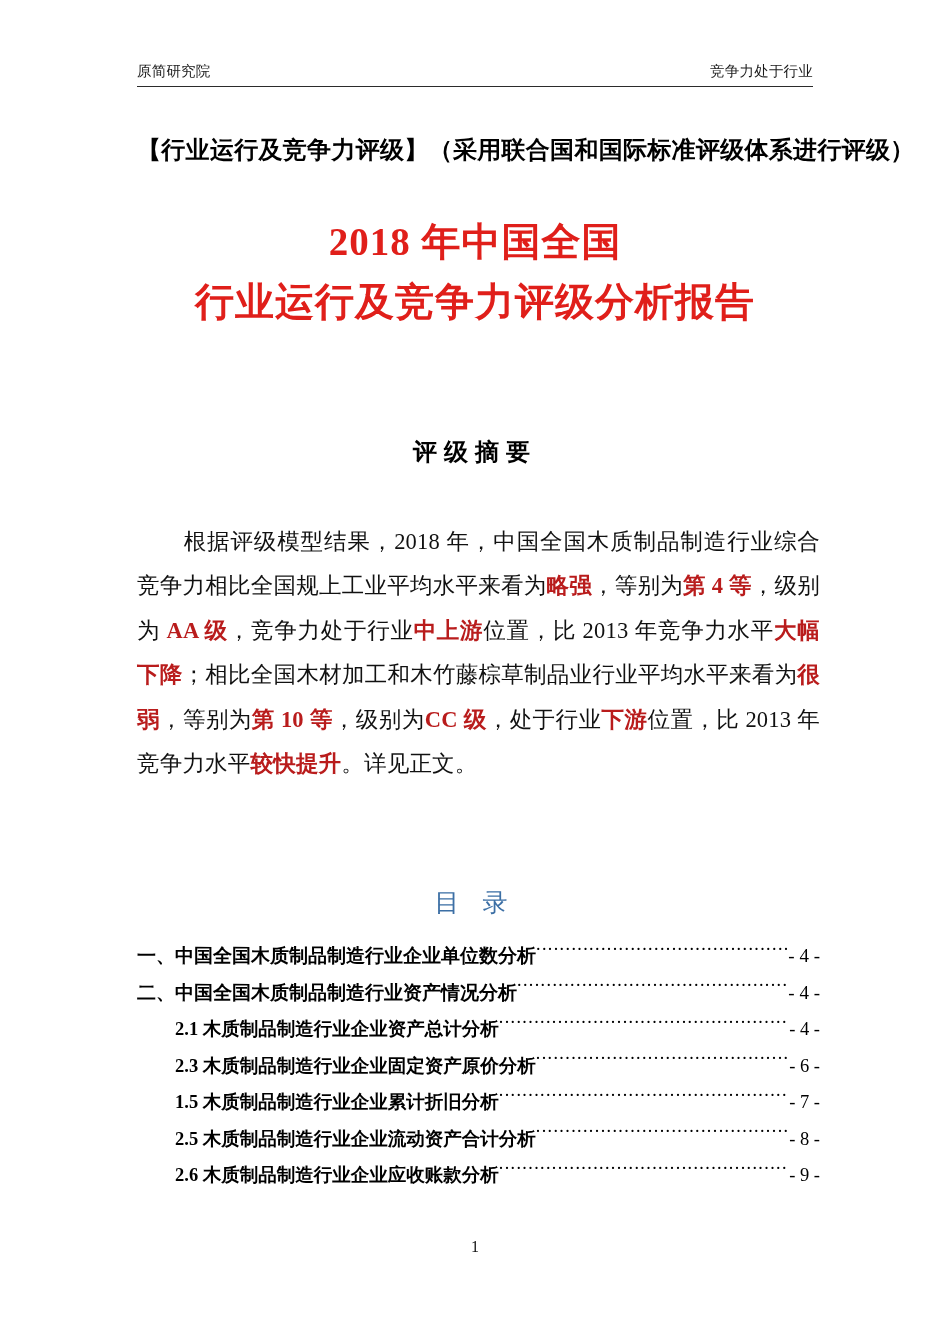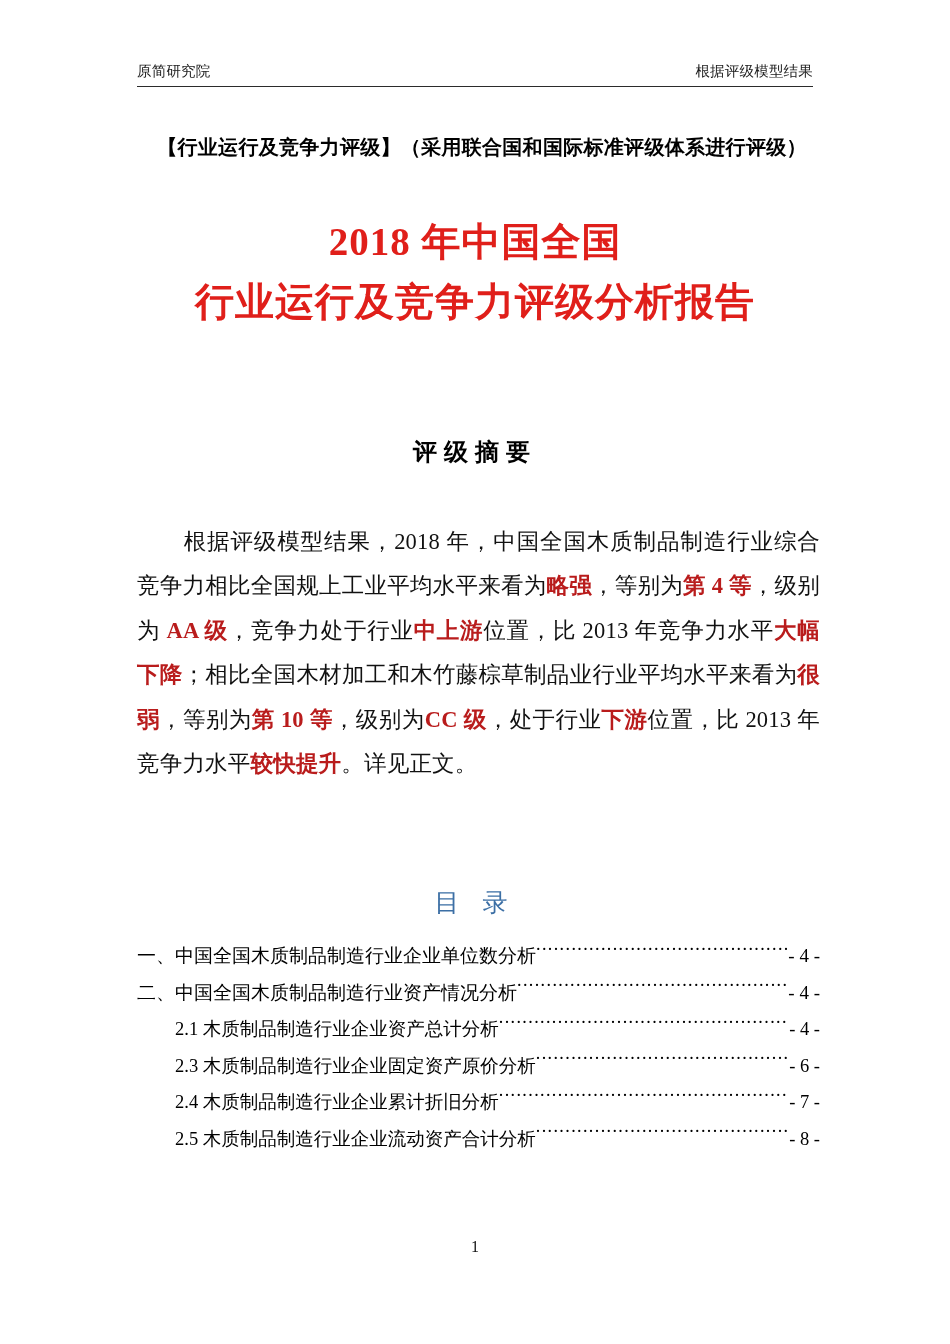--- a/index.html
+++ b/index.html
@@ -41,21 +41,21 @@
     box-sizing: content-box;
   }
 
   
   .subtitle-line {
     position: absolute;
     left: 137px;
     top: 134px;
     width: 690px;
     font-family: Liberation Mono, monospace;
-    font-size: 20px;
+    font-size: 24px;
     font-weight: 700;
     color: #000000;
     letter-spacing: 0.3px;
     white-space: nowrap;
     text-align: center;
   }
 
   
   .main-title {
     position: absolute;
@@ -138,21 +138,21 @@
     line-height: 36.5px;
     height: 36.5px;
     color: #000;
     white-space: nowrap;
     overflow: hidden;
   }
   .toc-row.lvl2 {
     padding-left: 38px;
     font-size: 18.5px;
   }
-  .toc-row .label { flex: 0 0 auto; }
+  .toc-row .label { flex: 0 0 auto; font-weight: bold; }
   .toc-row .leader {
     flex: 1 1 auto;
     overflow: hidden;
     margin: 0 0px;
     position: relative;
     height: 1em;
   }
   .toc-row .leader::after {
     content: "......................................................................................................";
     letter-spacing: 1.4px;
@@ -180,21 +180,21 @@
     color: #111;
   }
 </style>
 </head>
 <body>
 
 <div class="page">
 
   <div class="header">
     <span>原简研究院</span>
-    <span>根据评级模型结果</span>
+    <span>竞争力处于行业</span>
   </div>
 
   <div class="subtitle-line">【行业运行及竞争力评级】（采用联合国和国际标准评级体系进行评级）</div>
 
   <div class="main-title" style="color: rgb(224, 31, 26);">
     <span class="tline">2018 年中国全国</span>
     <span class="tline wide">行业运行及竞争力评级分析报告</span>
   </div>
 
   <div class="section-heading">评级摘要</div>
@@ -218,26 +218,31 @@
         <span class="label">2.1 木质制品制造行业企业资产总计分析</span>
         <span class="leader"></span>
         <span class="pageno">- 4 -</span>
       </div>
       <div class="toc-row lvl2">
         <span class="label">2.3 木质制品制造行业企业固定资产原价分析</span>
         <span class="leader"></span>
         <span class="pageno">- 6 -</span>
       </div>
       <div class="toc-row lvl2">
-        <span class="label">2.4 木质制品制造行业企业累计折旧分析</span>
+        <span class="label">1.5 木质制品制造行业企业累计折旧分析</span>
         <span class="leader"></span>
         <span class="pageno">- 7 -</span>
       </div>
       <div class="toc-row lvl2">
         <span class="label">2.5 木质制品制造行业企业流动资产合计分析</span>
         <span class="leader"></span>
         <span class="pageno">- 8 -</span>
       </div>
+      <div class="toc-row lvl2">
+        <span class="label">2.6 木质制品制造行业企业应收账款分析</span>
+        <span class="leader"></span>
+        <span class="pageno">- 9 -</span>
+      </div>
     </div>
 
   <div class="footer-pageno">1</div>
 
 </div>
 
 </body></html>

